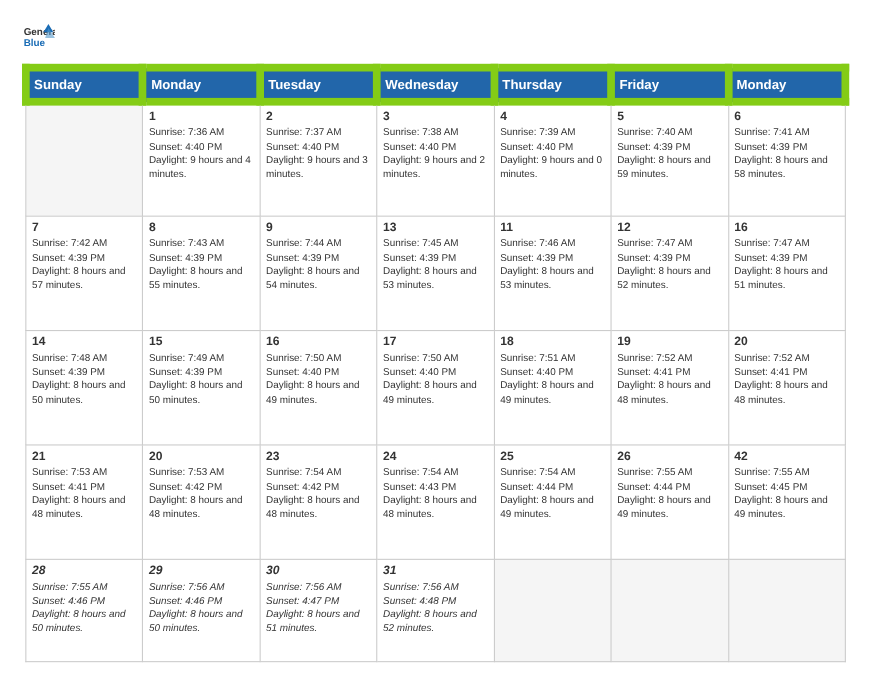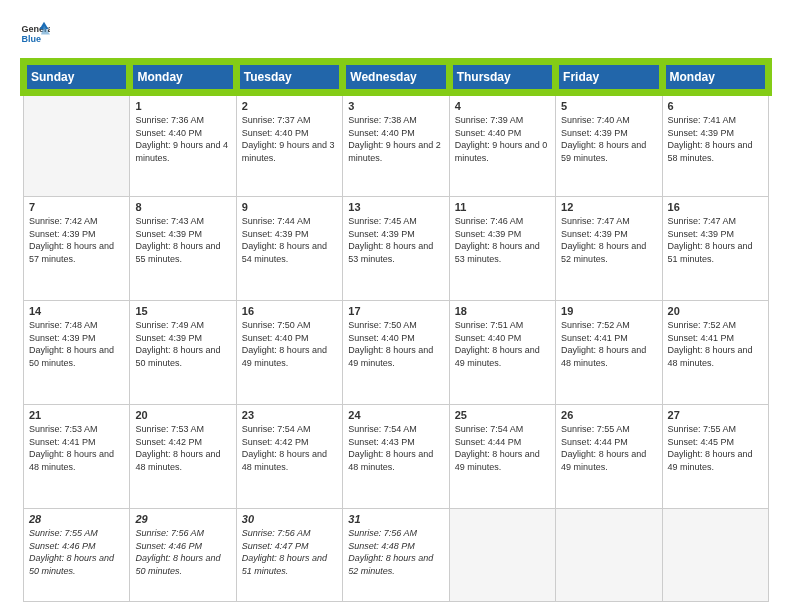--- a/index.html
+++ b/index.html
@@ -230,21 +230,21 @@
           </td>
           <td>
             <span class="day-num">25</span>
             <div class="day-info">Sunrise: 7:54 AM<br>Sunset: 4:44 PM<br>Daylight: 8 hours and 49 minutes.</div>
           </td>
           <td>
             <span class="day-num">26</span>
             <div class="day-info">Sunrise: 7:55 AM<br>Sunset: 4:44 PM<br>Daylight: 8 hours and 49 minutes.</div>
           </td>
           <td>
-            <span class="day-num">27</span>
+            <span class="day-num">42</span>
             <div class="day-info">Sunrise: 7:55 AM<br>Sunset: 4:45 PM<br>Daylight: 8 hours and 49 minutes.</div>
           </td>
         </tr>
         <tr class="week-row-last">
           <td>
             <span class="day-num">28</span>
             <div class="day-info">Sunrise: 7:55 AM<br>Sunset: 4:46 PM<br>Daylight: 8 hours and 50 minutes.</div>
           </td>
           <td>
             <span class="day-num">29</span>

